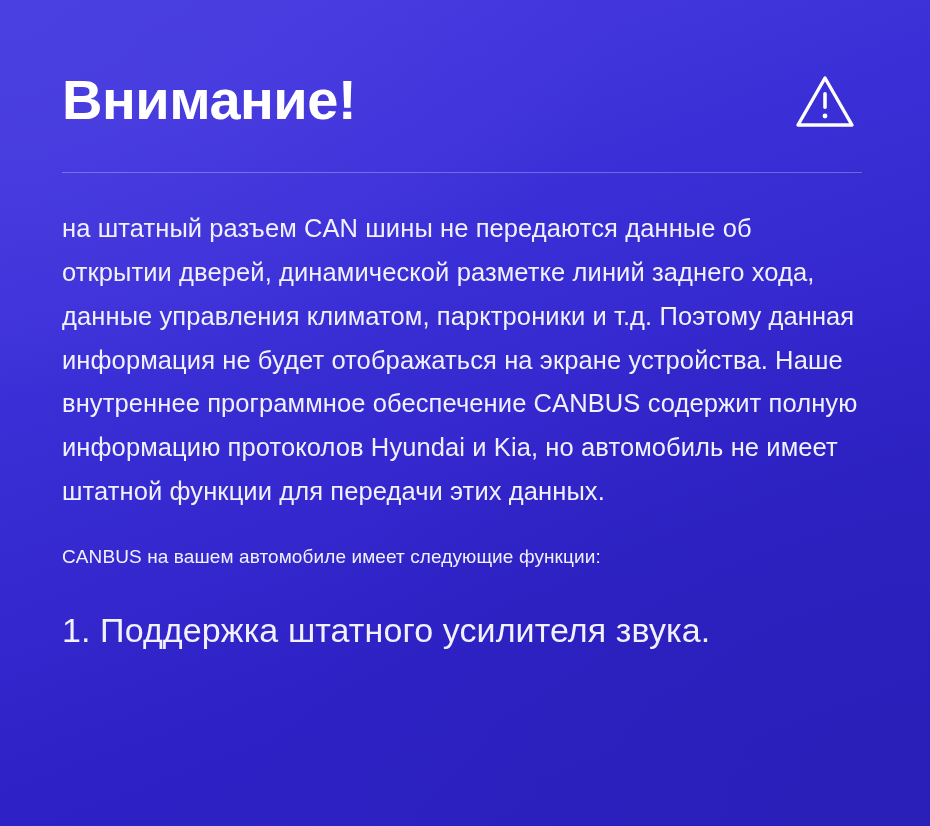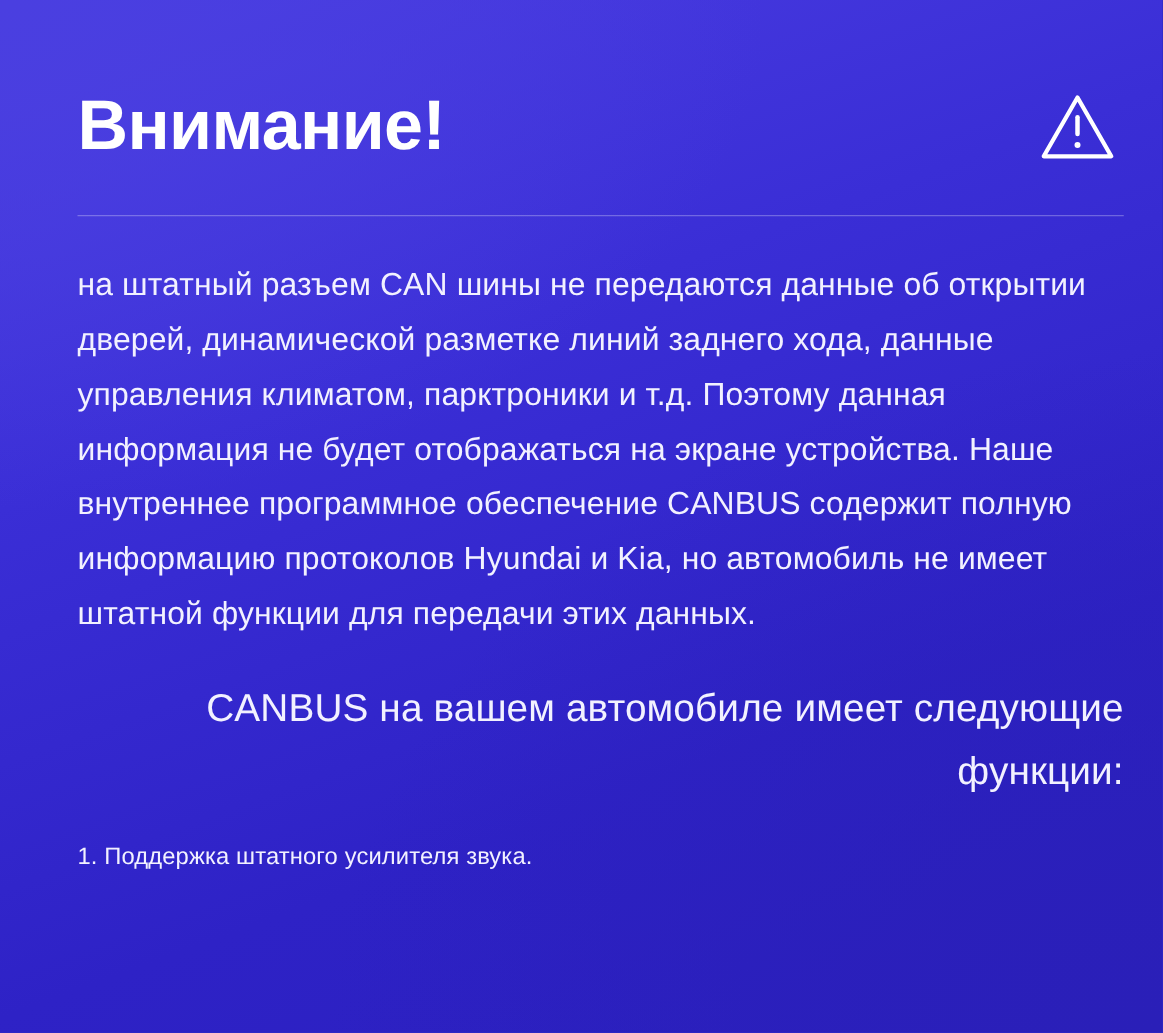--- a/index.html
+++ b/index.html
@@ -16,21 +16,21 @@
 
   .notice-card {
     position: relative;
     width: 930px;
     height: 826px;
     box-sizing: border-box;
     background:
       radial-gradient(120% 90% at 0% 0%, #4a3fe0 0%, rgba(74,63,224,0) 55%),
       radial-gradient(120% 110% at 100% 100%, #2a1fb8 0%, rgba(42,31,184,0) 60%),
       linear-gradient(160deg, #4b3ee3 0%, #3a2ed6 35%, #2e22c6 70%, #2a1fbe 100%);
-    padding: 46px 31px 0 62px;
+    padding: 46px 68px 0 62px;
     color: #ffffff;
   }
 
   .header-row {
     display: flex;
     align-items: center;
     justify-content: space-between;
     height: 108px;
   }
 
@@ -67,35 +67,34 @@
     color: #f2f1ff;
     letter-spacing: 0.1px;
   }
 
   .body-text p {
     margin: 0 0 28px 0;
   }
 
   .list-intro {
     margin: 0 0 10px 0;
-    font-size: 31px;
+    font-size: 19px;
     line-height: 1.6;
     font-weight: 500;
     color: #f2f1ff;
-    text-align: right;
   }
 
   .feature-list {
     list-style: none;
     margin: 0;
     padding: 0;
   }
 
   .feature-list li {
-    font-size: 19px;
+    font-size: 34px;
     line-height: 1.78;
     font-weight: 500;
     color: #f2f1ff;
   }
 </style>
 </head>
 <body>
 
 <div class="notice-card">
 

